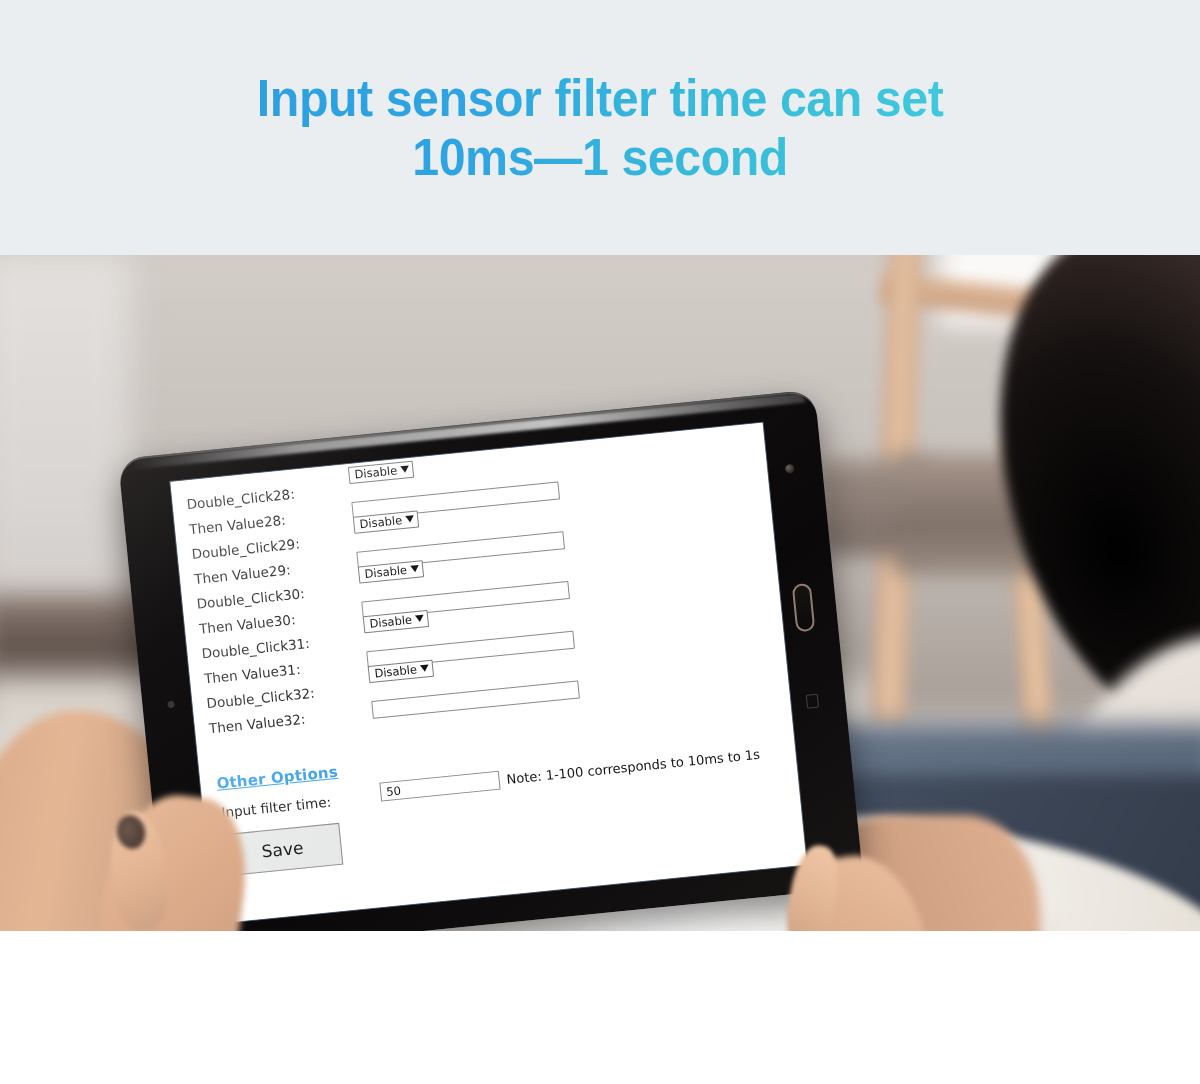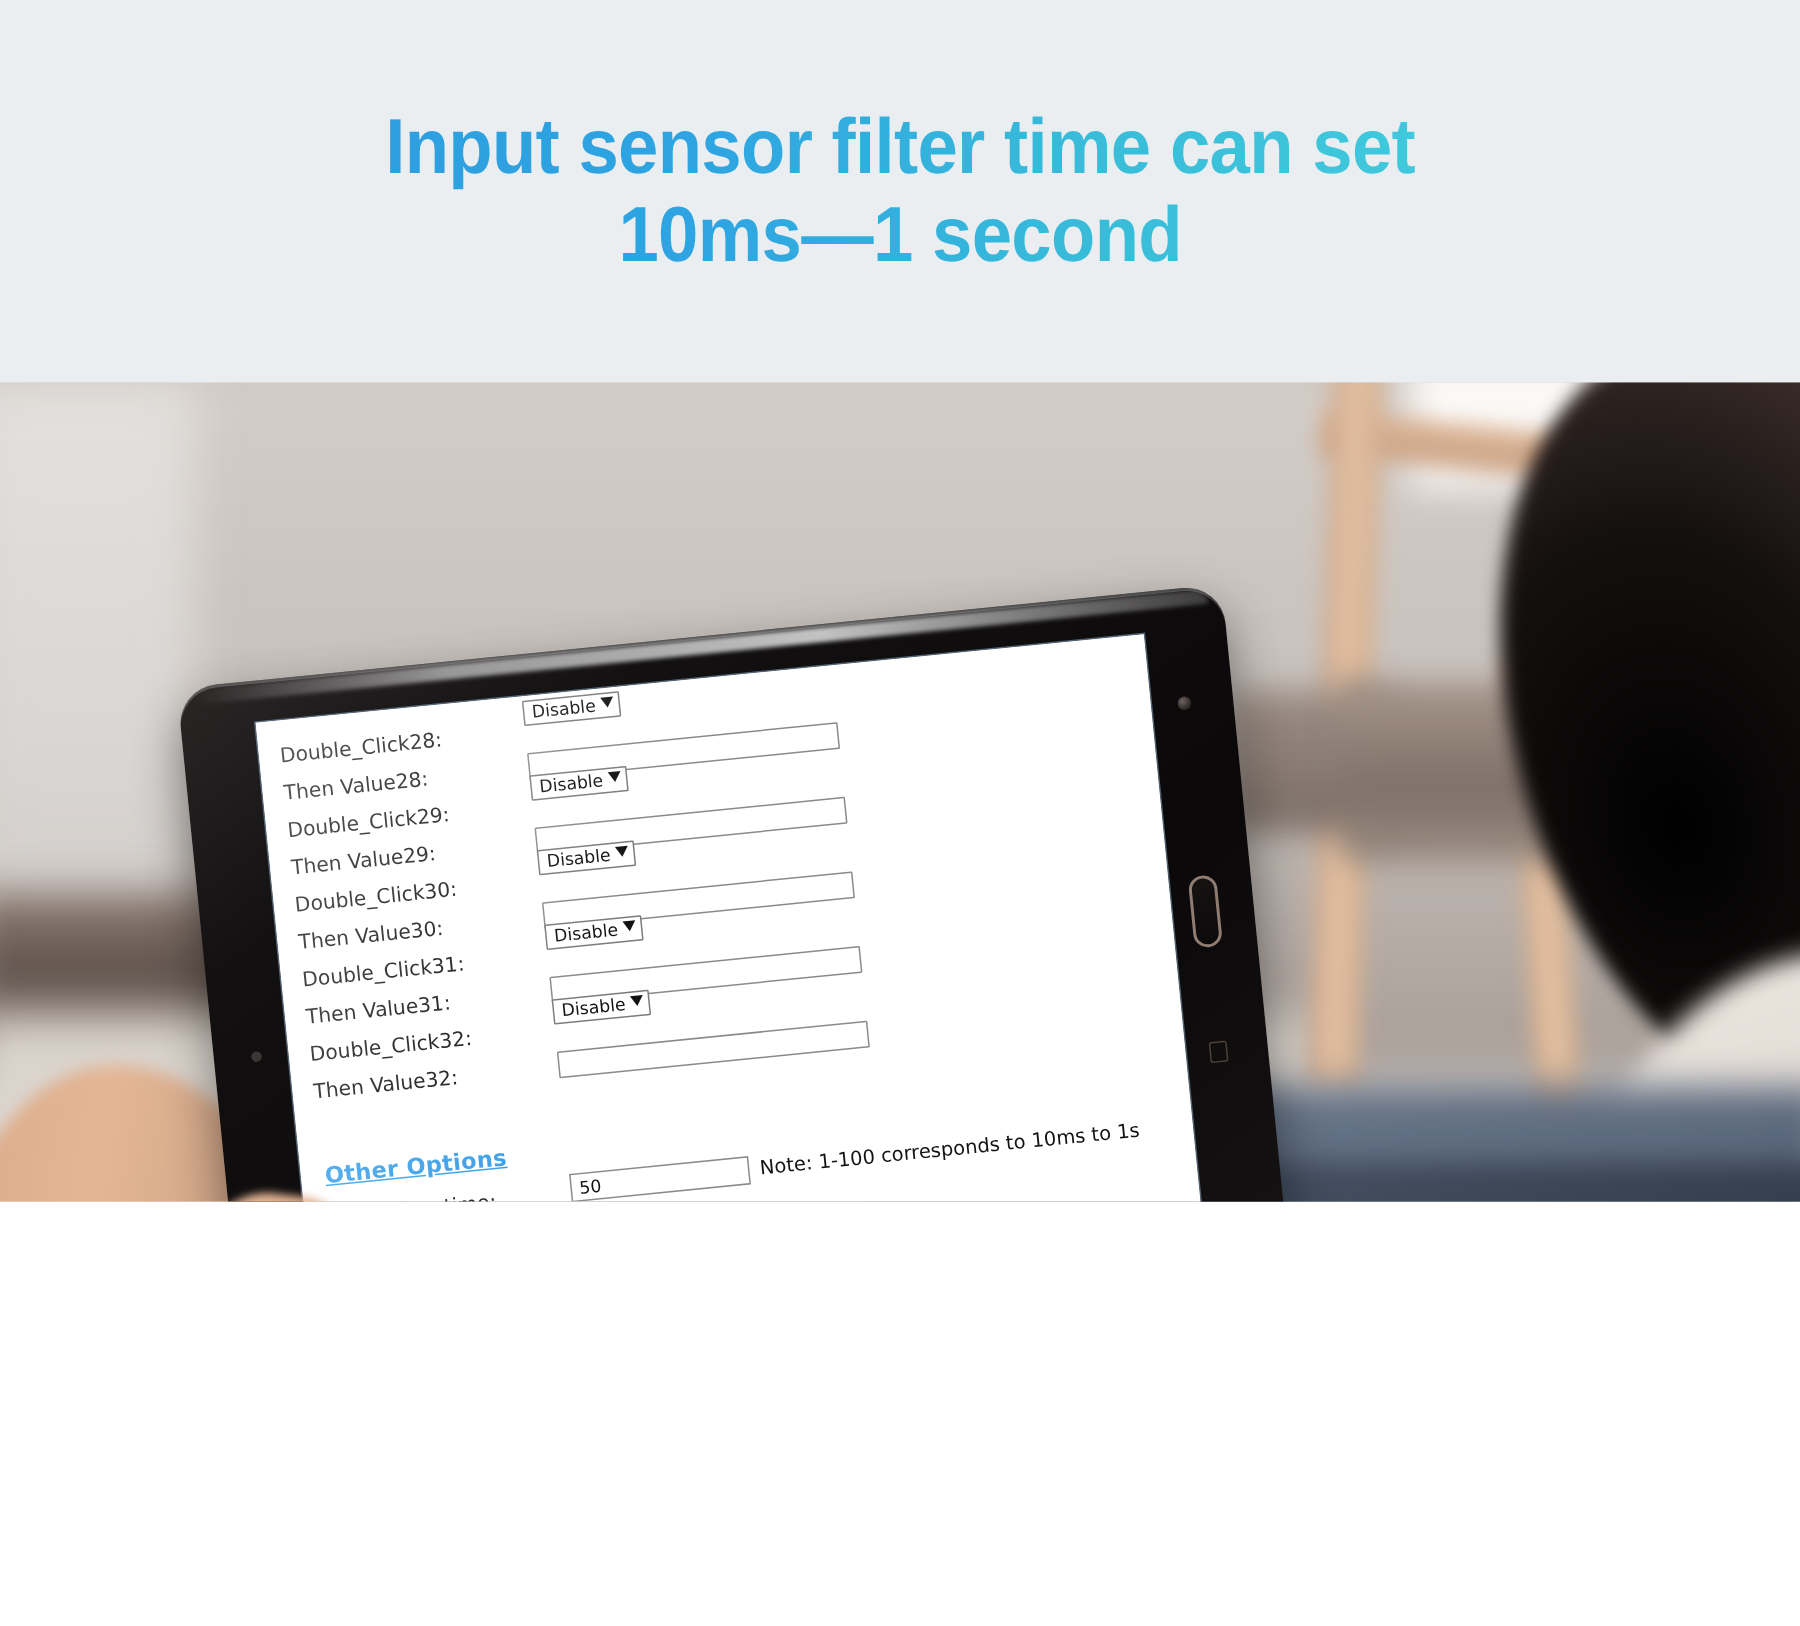--- a/index.html
+++ b/index.html
@@ -7,21 +7,21 @@
     margin: 0; padding: 0;
     width: 1200px; height: 1084px;
     font-family: "Liberation Sans", sans-serif;
     overflow: hidden;
     background: #ffffff;
   }
 
   #page {
     position: relative;
     width: 1200px;
-    height: 801px;
+    height: 931px;
     overflow: hidden;
   }
 
   
   #banner {
     position: absolute;
     left: 0; top: 0;
     width: 1200px; height: 255px;
     background: #eaeef1;
     display: flex;

